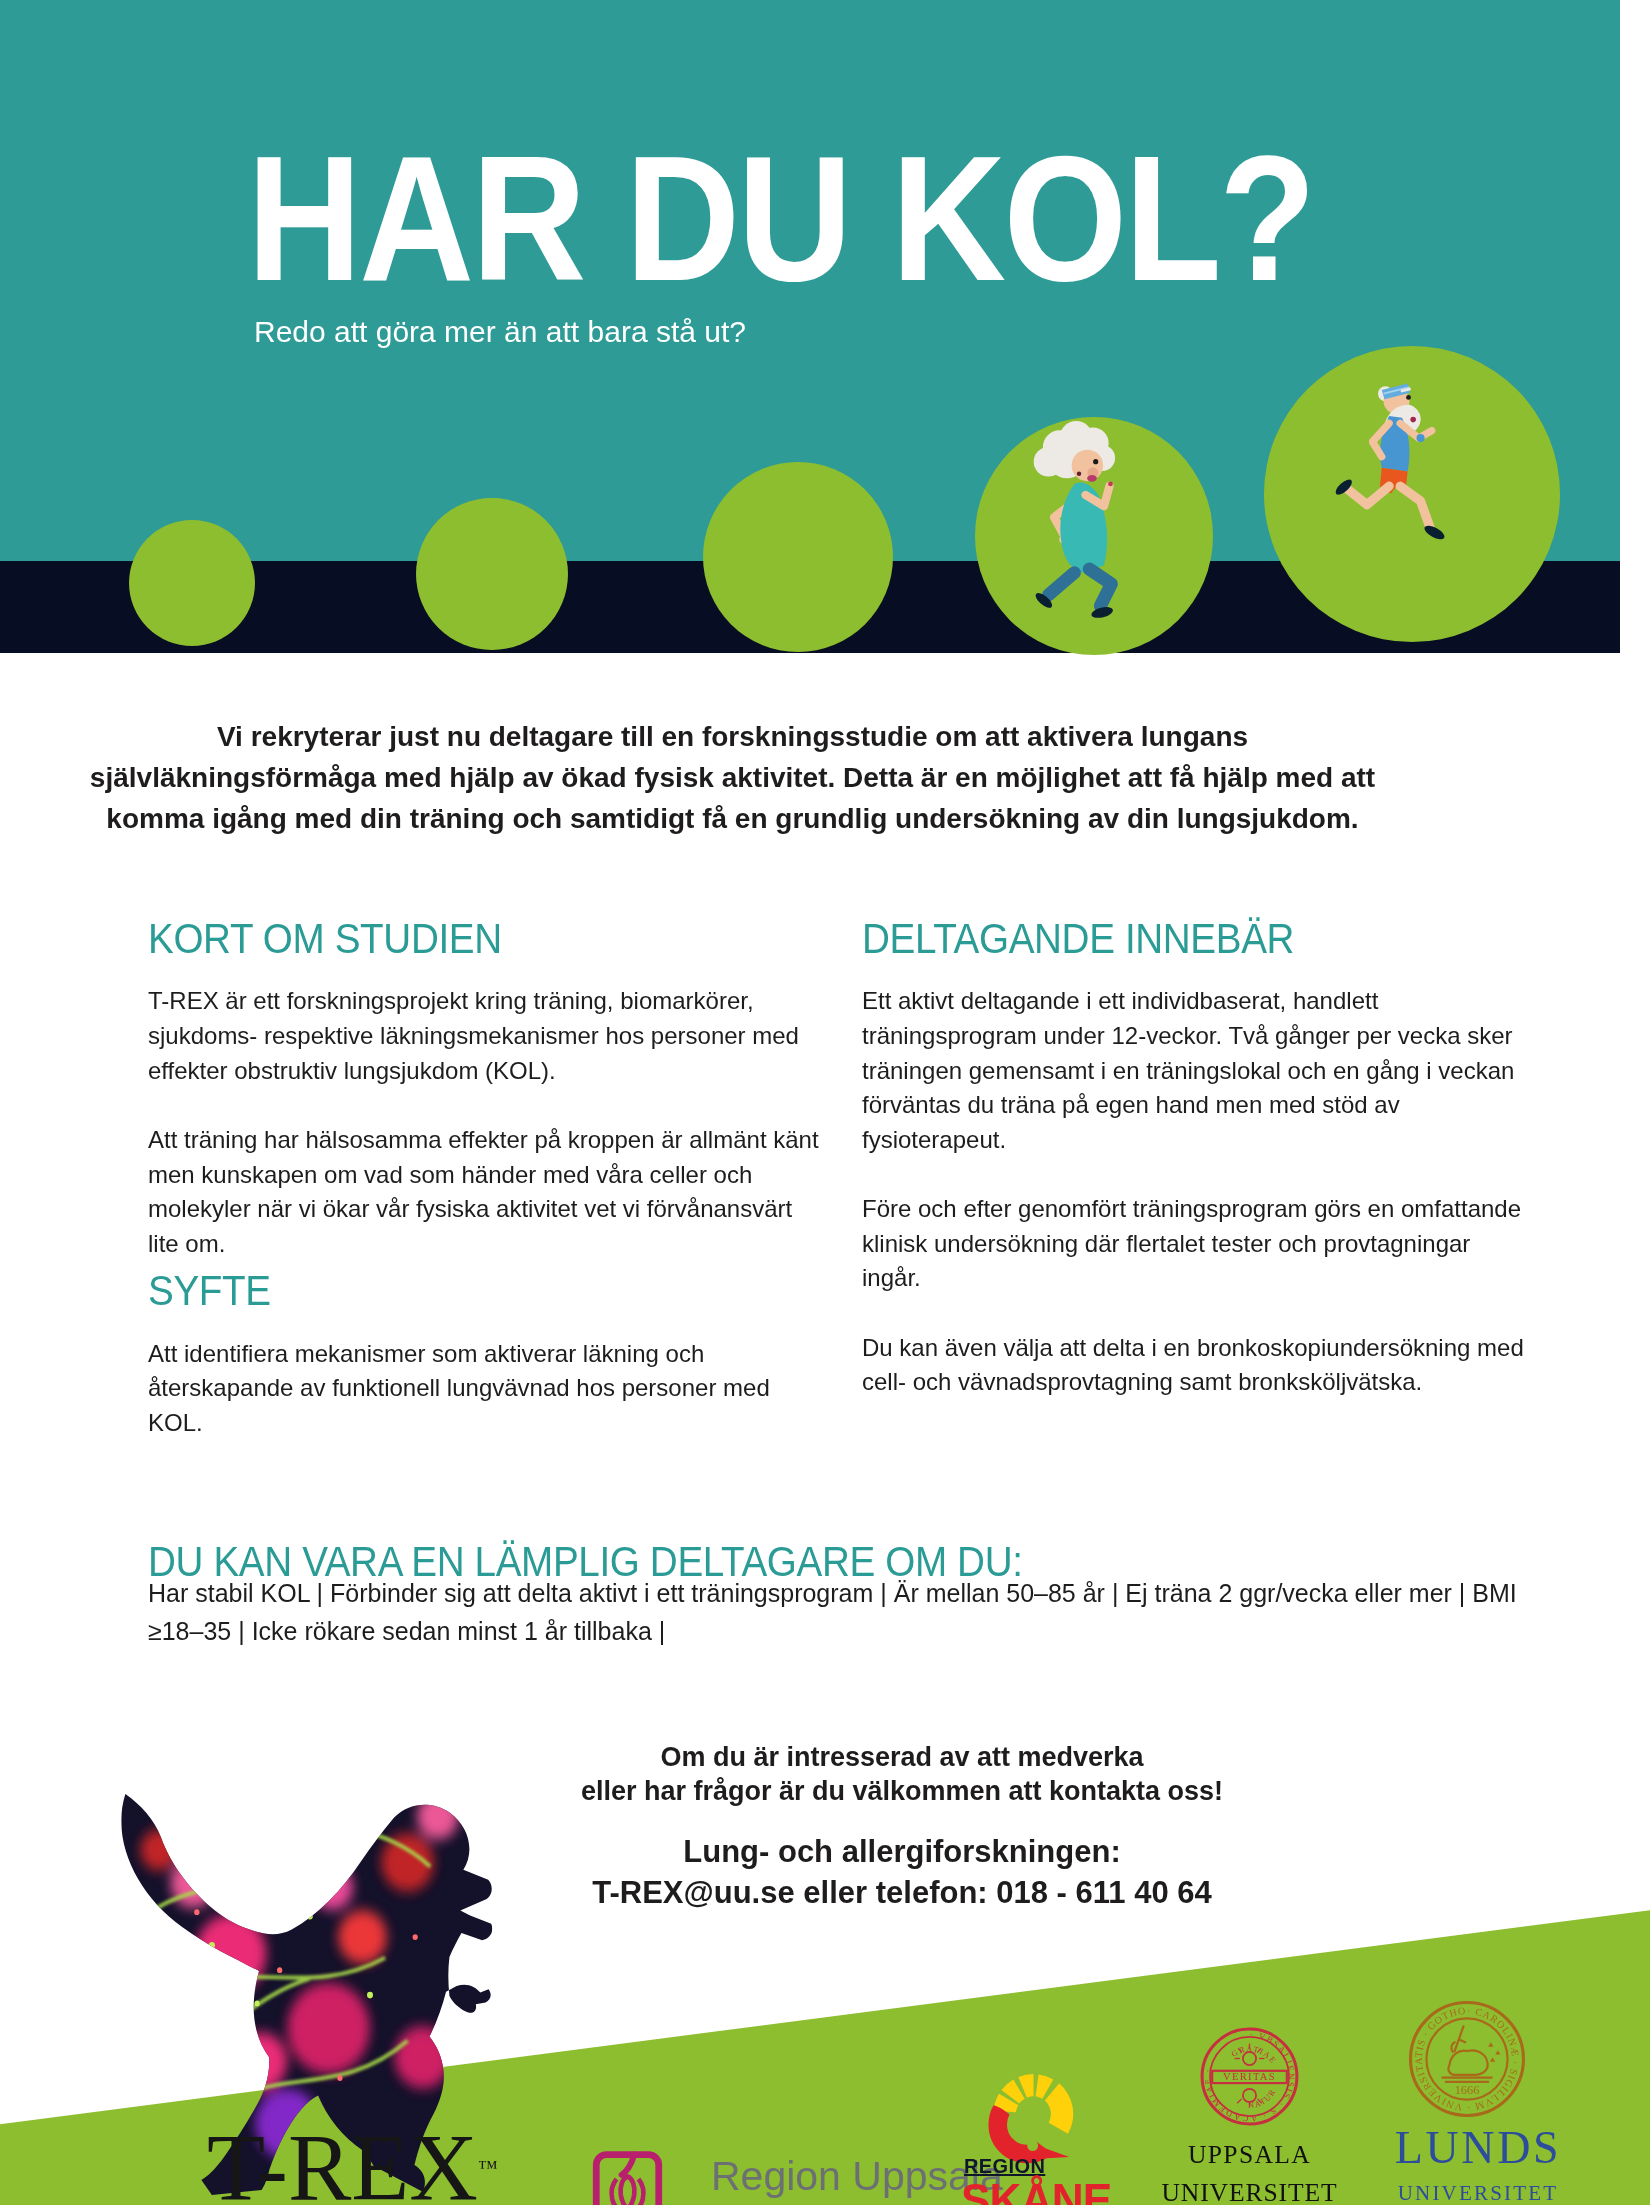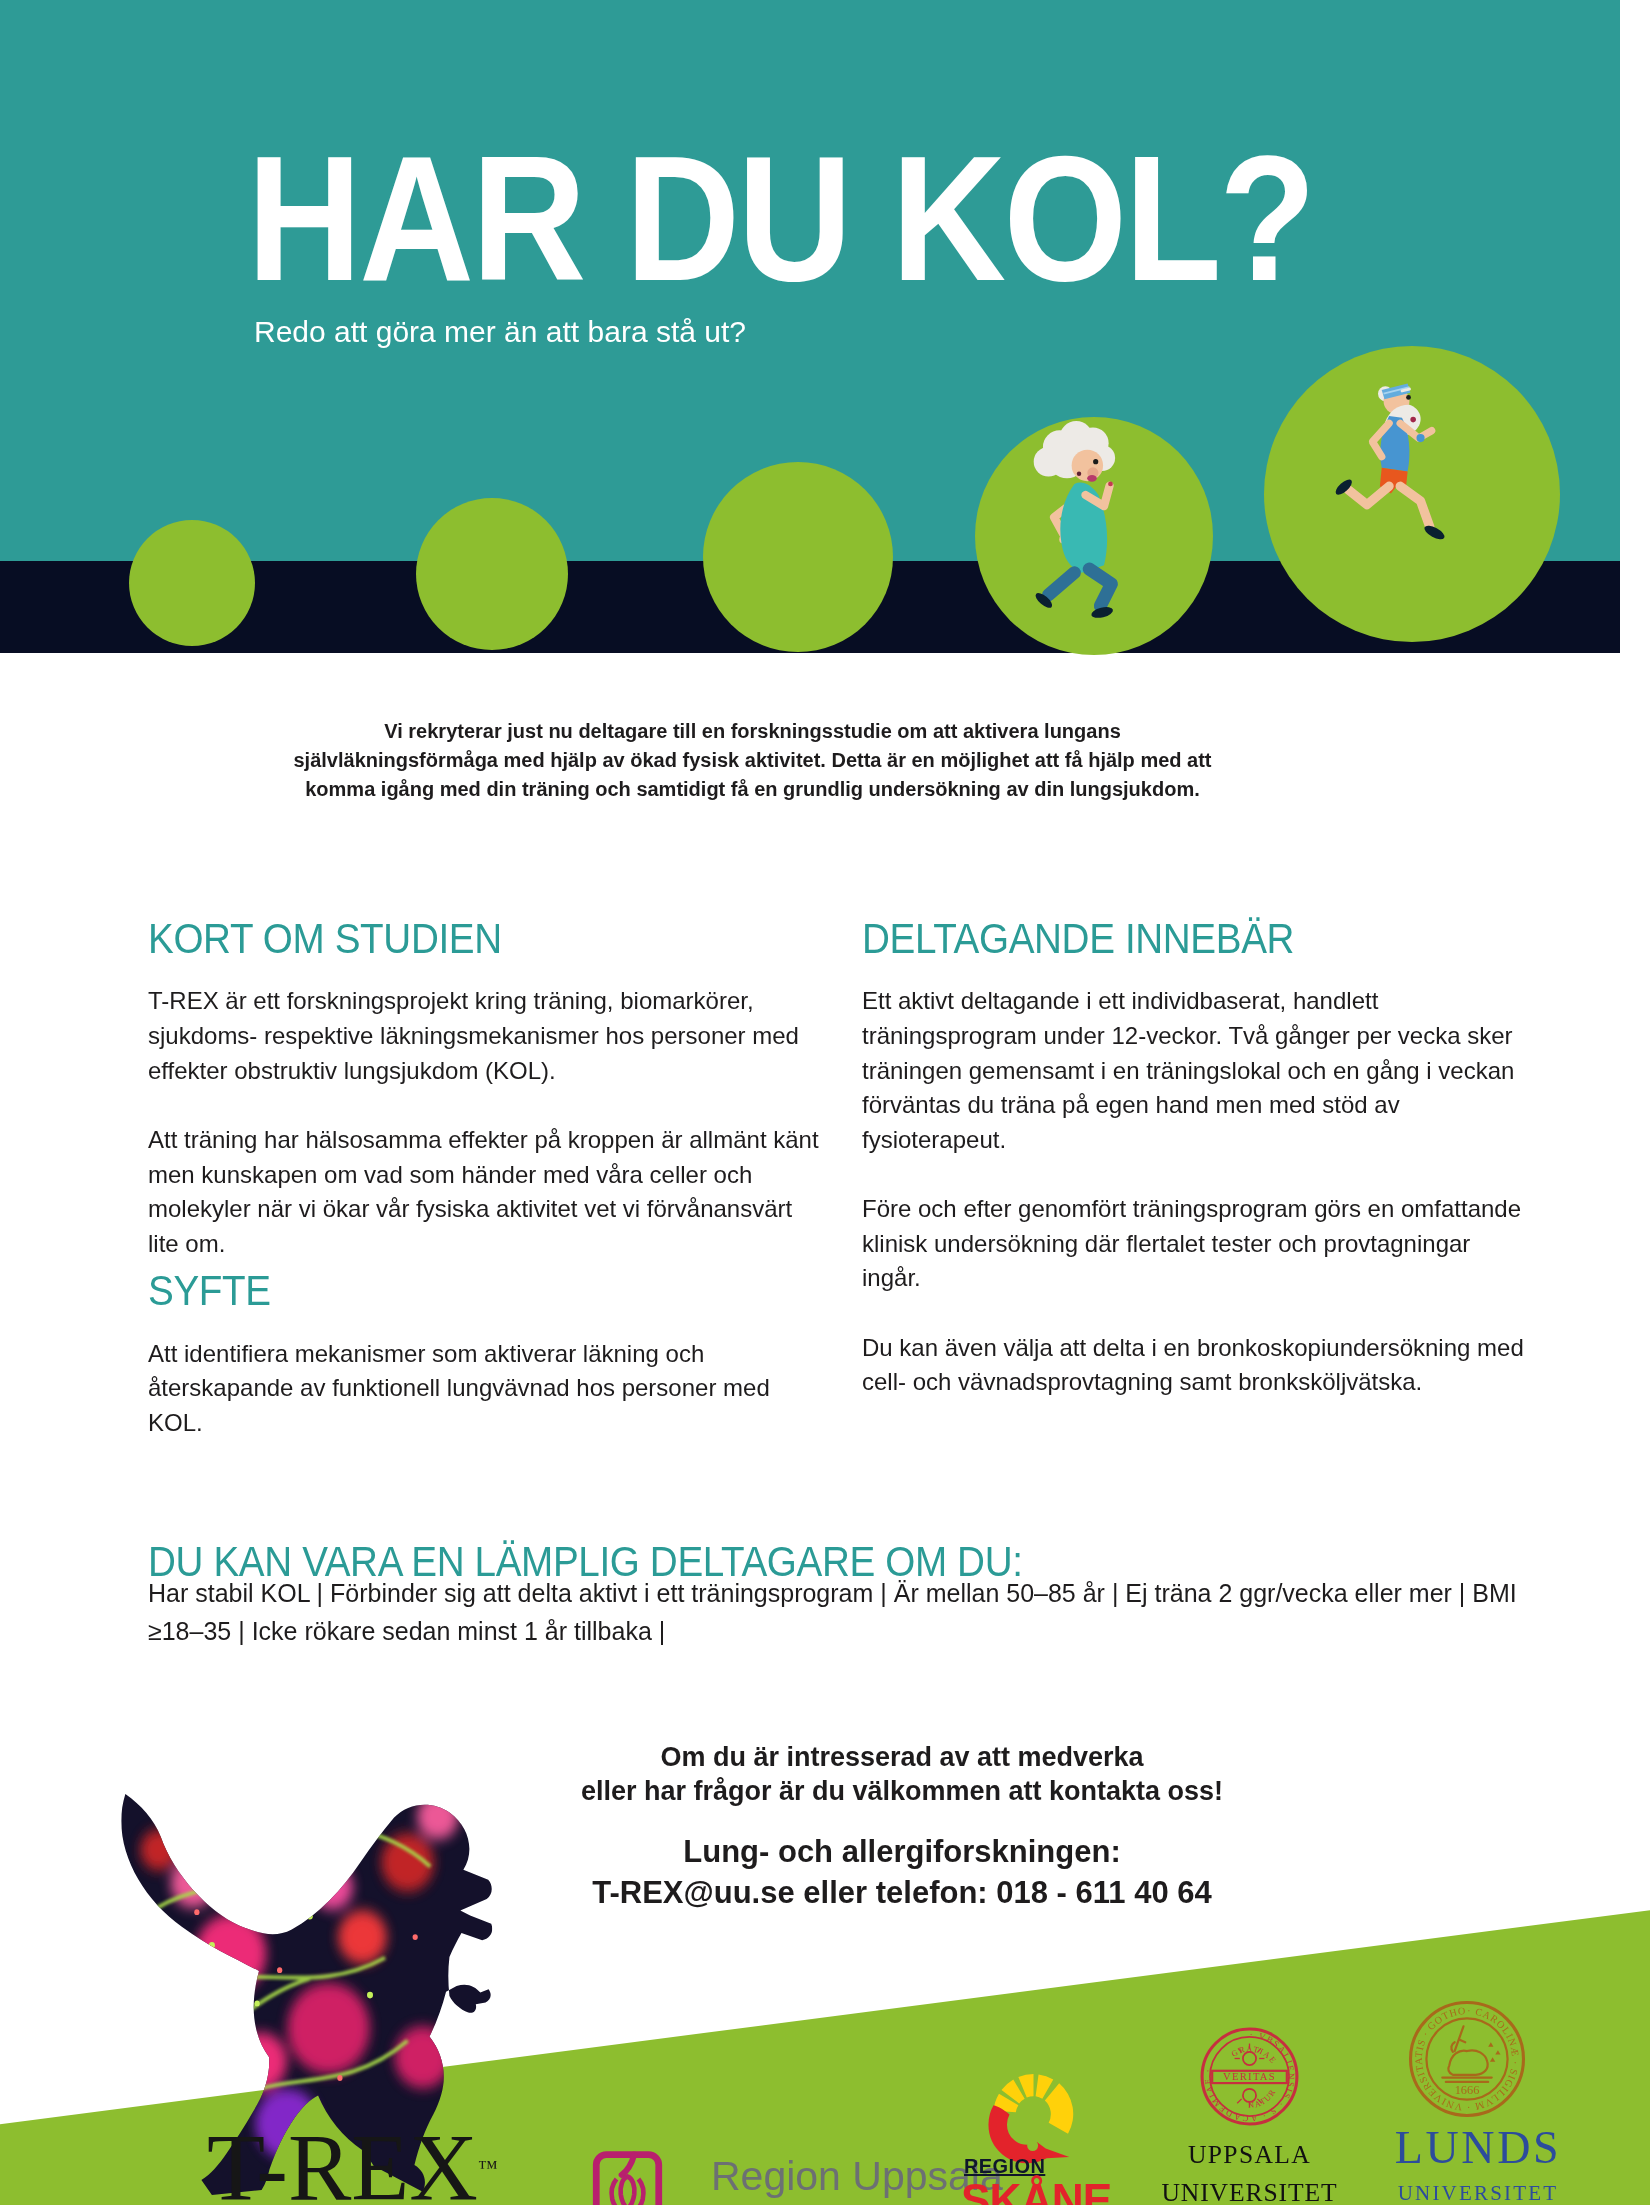--- a/index.html
+++ b/index.html
@@ -7,22 +7,22 @@
           font-family:"Liberation Sans",sans-serif;color:#1E1C1D;}
   .abs{position:absolute;}
   
   .teal-bg{left:0;top:0;width:1620px;height:561px;background:#2E9B96;}
   .navy-band{left:0;top:561px;width:1620px;height:92px;background:#070D23;}
   .circle{border-radius:50%;background:#8DBE2F;}
   .title{left:247px;top:130px;font-size:159px;font-weight:bold;color:#ffffff;line-height:1;
          letter-spacing:-2.6px;transform:scale(1.0,1.12);transform-origin:top left;white-space:nowrap;}
   .subtitle{left:254px;top:315px;font-size:30px;color:#ffffff;letter-spacing:0px;white-space:nowrap;}
   
-  .intro{left:0;top:717px;width:1465px;text-align:center;font-size:20px;font-weight:bold;
-         line-height:1.46;white-space:pre-line;margin-left:20px;}
+  .intro{left:0;top:717px;width:1465px;text-align:center;font-size:28px;font-weight:bold;
+         line-height:1.46;white-space:pre-line;}
   
   .col{line-height:1.44;font-size:24px;}
   .col-left{left:148px;top:909px;width:681px;}
   .col-right{left:862px;top:909px;width:670px;}
   h2.teal{margin:0;font-size:42px;font-weight:400;color:#2B9B96;letter-spacing:-0.4px;
           transform:scaleX(0.92);transform-origin:left center;white-space:nowrap;}
   .col p{margin:15px 0 0 0;}
   .gap-top{margin-top:35px !important;}
   .syfte-h{margin-top:41px;}
   

